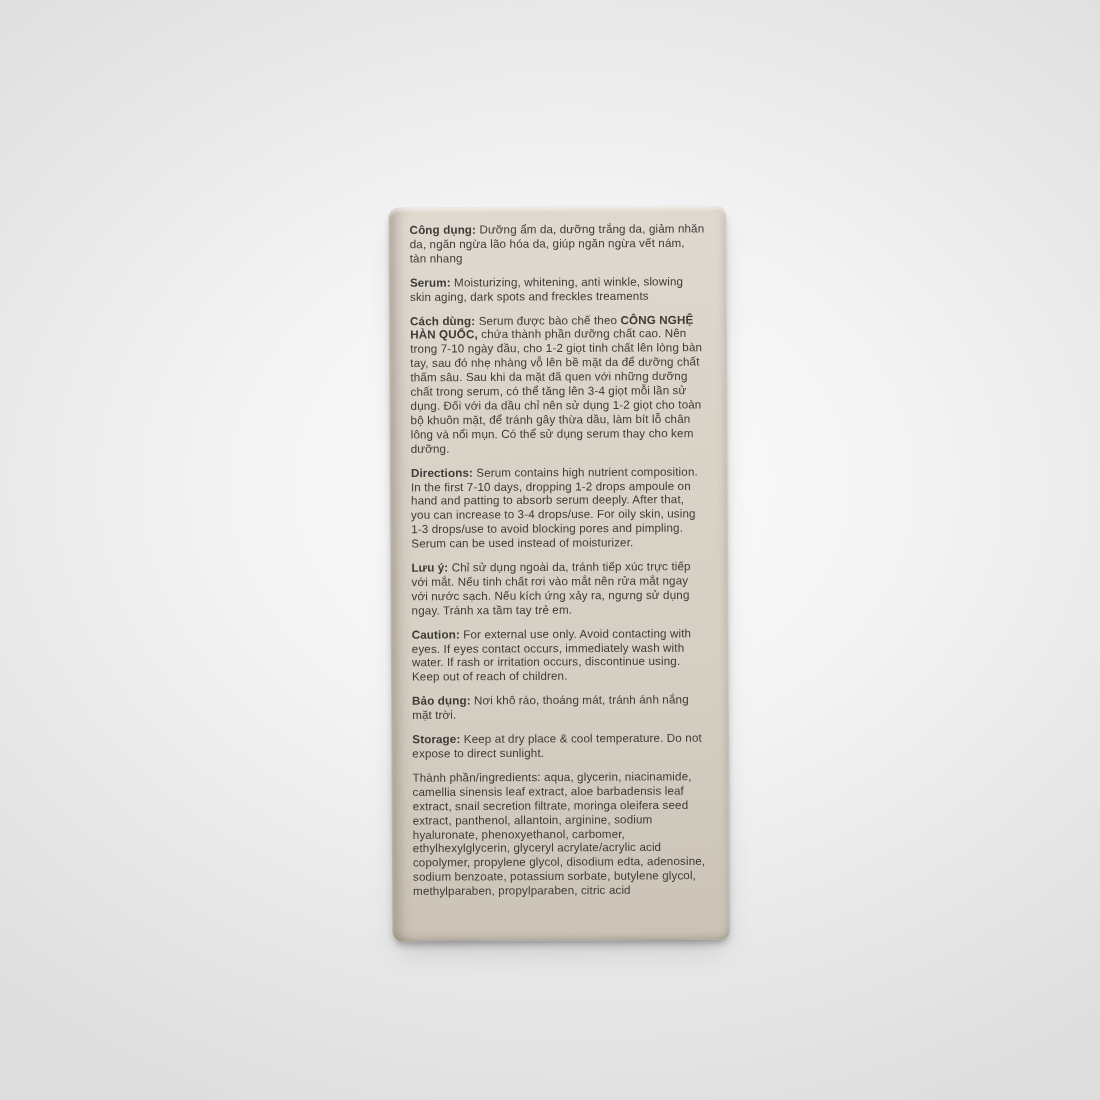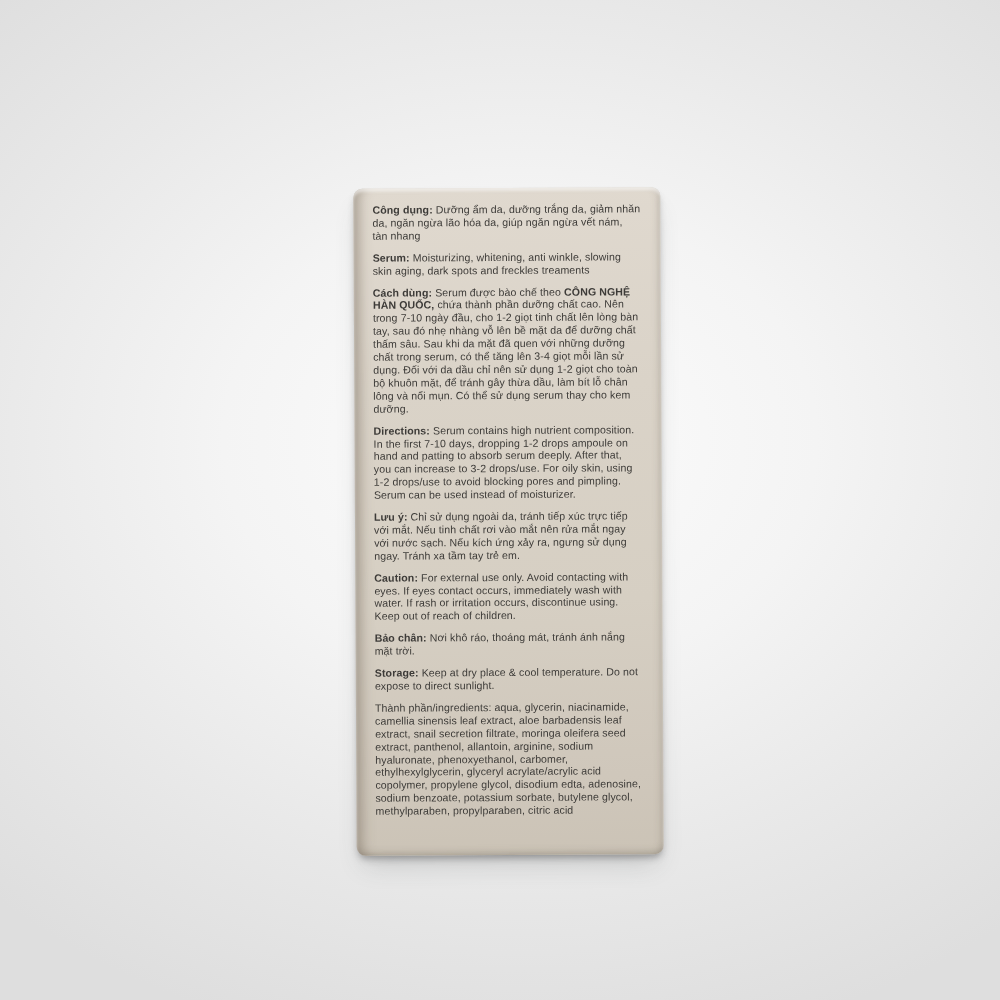--- a/index.html
+++ b/index.html
@@ -68,21 +68,21 @@
 </style>
 </head>
 <body>
 
 <div class="scene">
   <div class="product-box">
     <div class="panel-text">
         <p class="para"><span class="b">Công dụng:</span><span> Dưỡng ẩm da, dưỡng trắng da, giảm nhăn da, ngăn ngừa lão hóa da, giúp ngăn ngừa vết nám, tàn nhang</span></p>
         <p class="para"><span class="b">Serum:</span><span> Moisturizing, whitening, anti winkle, slowing skin aging, dark spots and freckles treaments</span></p>
         <p class="para"><span class="b">Cách dùng:</span><span> Serum được bào chế theo </span><span class="b">CÔNG NGHỆ HÀN QUỐC,</span><span> chứa thành phần dưỡng chất cao. Nên trong 7-10 ngày đầu, cho 1-2 giọt tinh chất lên lòng bàn tay, sau đó nhẹ nhàng vỗ lên bề mặt da để dưỡng chất thấm sâu. Sau khi da mặt đã quen với những dưỡng chất trong serum, có thể tăng lên 3-4 giọt mỗi lần sử dụng. Đối với da dầu chỉ nên sử dụng 1-2 giọt cho toàn bộ khuôn mặt, để tránh gây thừa dầu, làm bít lỗ chân lông và nổi mụn. Có thể sử dụng serum thay cho kem dưỡng.</span></p>
-        <p class="para"><span class="b">Directions:</span><span> Serum contains high nutrient composition. In the first 7-10 days, dropping 1-2 drops ampoule on hand and patting to absorb serum deeply. After that, you can increase to 3-2 drops/use. For oily skin, using 1-2 drops/use to avoid blocking pores and pimpling. Serum can be used instead of moisturizer.</span></p>
+        <p class="para"><span class="b">Directions:</span><span> Serum contains high nutrient composition. In the first 7-10 days, dropping 1-2 drops ampoule on hand and patting to absorb serum deeply. After that, you can increase to 3-4 drops/use. For oily skin, using 1-3 drops/use to avoid blocking pores and pimpling. Serum can be used instead of moisturizer.</span></p>
         <p class="para"><span class="b">Lưu ý:</span><span> Chỉ sử dụng ngoài da, tránh tiếp xúc trực tiếp với mắt. Nếu tinh chất rơi vào mắt nên rửa mắt ngay với nước sạch. Nếu kích ứng xảy ra, ngưng sử dụng ngay. Tránh xa tầm tay trẻ em.</span></p>
         <p class="para"><span class="b">Caution:</span><span> For external use only. Avoid contacting with eyes. If eyes contact occurs, immediately wash with water. If rash or irritation occurs, discontinue using. Keep out of reach of children.</span></p>
-        <p class="para"><span class="b">Bảo chân:</span><span> Nơi khô ráo, thoáng mát, tránh ánh nắng mặt trời.</span></p>
+        <p class="para"><span class="b">Bảo dụng:</span><span> Nơi khô ráo, thoáng mát, tránh ánh nắng mặt trời.</span></p>
         <p class="para"><span class="b">Storage:</span><span> Keep at dry place &amp; cool temperature. Do not expose to direct sunlight.</span></p>
         <p class="para"><span>Thành phần/ingredients: aqua, glycerin, niacinamide, camellia sinensis leaf extract, aloe barbadensis leaf extract, snail secretion filtrate, moringa oleifera seed extract, panthenol, allantoin, arginine, sodium hyaluronate, phenoxyethanol, carbomer, ethylhexylglycerin, glyceryl acrylate/acrylic acid copolymer, propylene glycol, disodium edta, adenosine, sodium benzoate, potassium sorbate, butylene glycol, methylparaben, propylparaben, citric acid</span></p>
       </div>
   </div>
 </div>
 
 </body></html>

